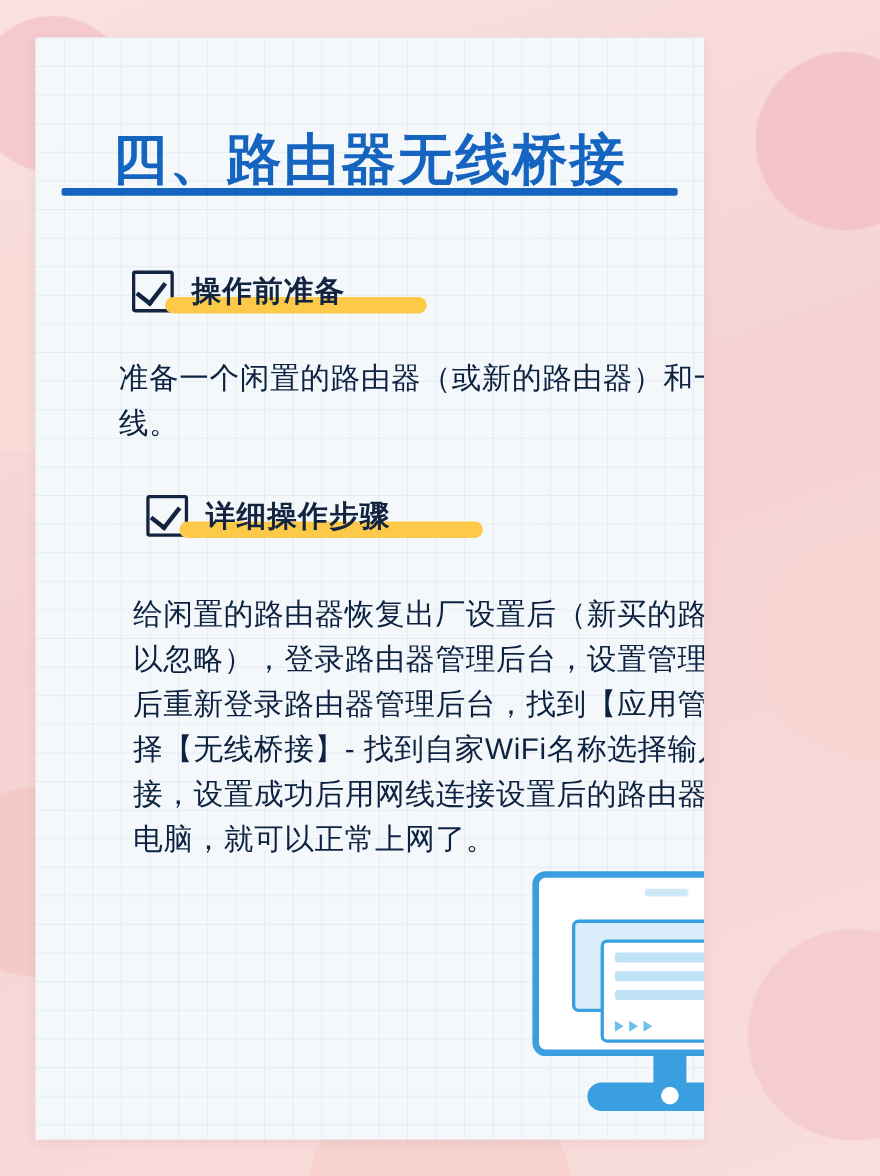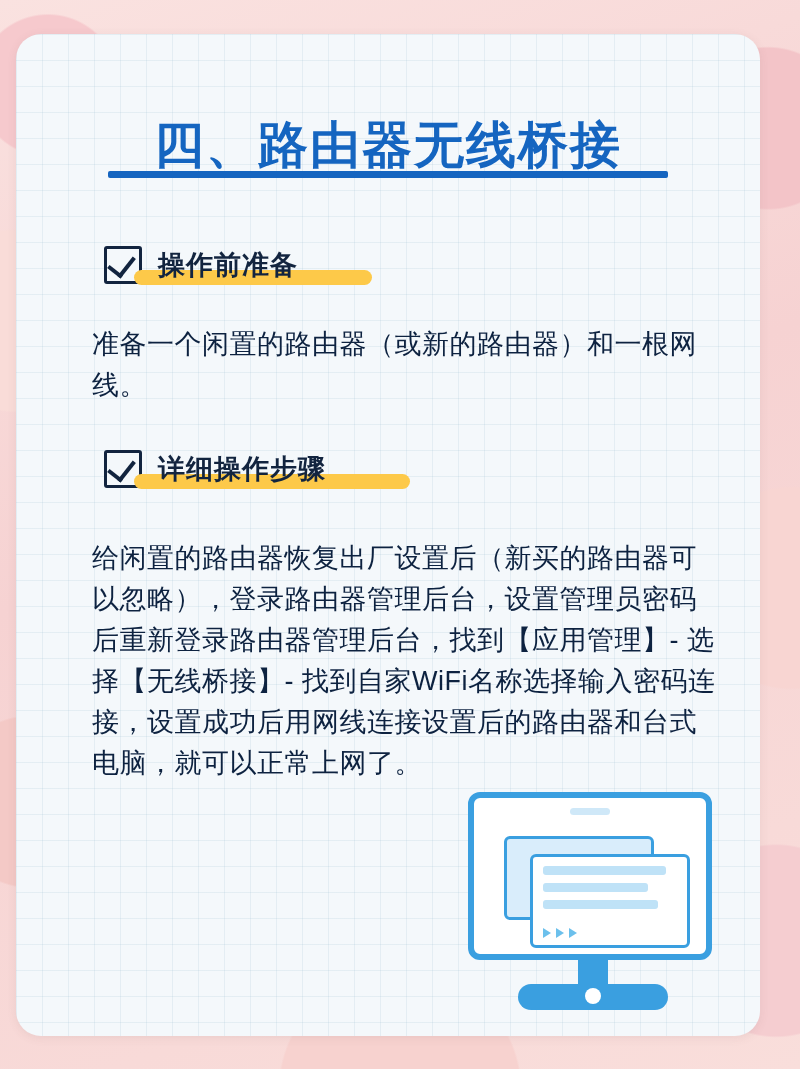--- a/index.html
+++ b/index.html
@@ -23,32 +23,31 @@
       radial-gradient(circle at 2% 30%, #f9dcd8 0 90px, rgba(249,220,216,0) 92px),
       radial-gradient(circle at 96% 12%, #f3c4c8 0 80px, rgba(243,196,200,0) 82px),
       radial-gradient(circle at 99% 55%, #f8d5d2 0 100px, rgba(248,213,210,0) 102px),
       radial-gradient(circle at 4% 75%, #f4c9c6 0 85px, rgba(244,201,198,0) 87px),
       radial-gradient(circle at 97% 88%, #f5cdd0 0 95px, rgba(245,205,208,0) 97px),
       radial-gradient(circle at 50% 102%, #f7d2cf 0 120px, rgba(247,210,207,0) 122px),
       linear-gradient(160deg, #fae2e0 0%, #f6d2d2 45%, #f9dedb 100%);
   }
   .card {
     position: absolute;
-    left: 16px;
+    left: 32px;
     top: 34px;
-    width: 744px;
+    width: 608px;
     height: 1002px;
     background: #f4f8fb;
     background-image:
       linear-gradient(to right, rgba(173,197,214,0.22) 1px, transparent 1px),
       linear-gradient(to bottom, rgba(173,197,214,0.22) 1px, transparent 1px);
     background-size: 26px 26px;
     box-shadow: 0 2px 10px rgba(120,90,90,0.10);
     overflow: hidden;
-    border-radius: 25px;
   }
   .title-wrap {
     position: absolute;
     top: 78px;
     left: 0;
     width: 100%;
     text-align: center;
   }
   .title {
     display: inline-block;
@@ -59,21 +58,21 @@
     position: relative;
     padding: 0 6px;
     font-family: "Liberation Sans", sans-serif;
   }
   .section {
     position: absolute;
     left: 76px;
     width: 640px;
   }
   .sec1 { top: 212px; }
-  .sec2 { top: 416px; }
+  .sec2 { top: 416px; margin-left: 13px; }
 
   .head-row {
     display: flex;
     align-items: center;
     position: relative;
     padding-left: 12px;
   }
   .check-box {
     width: 32px;
     height: 32px;

